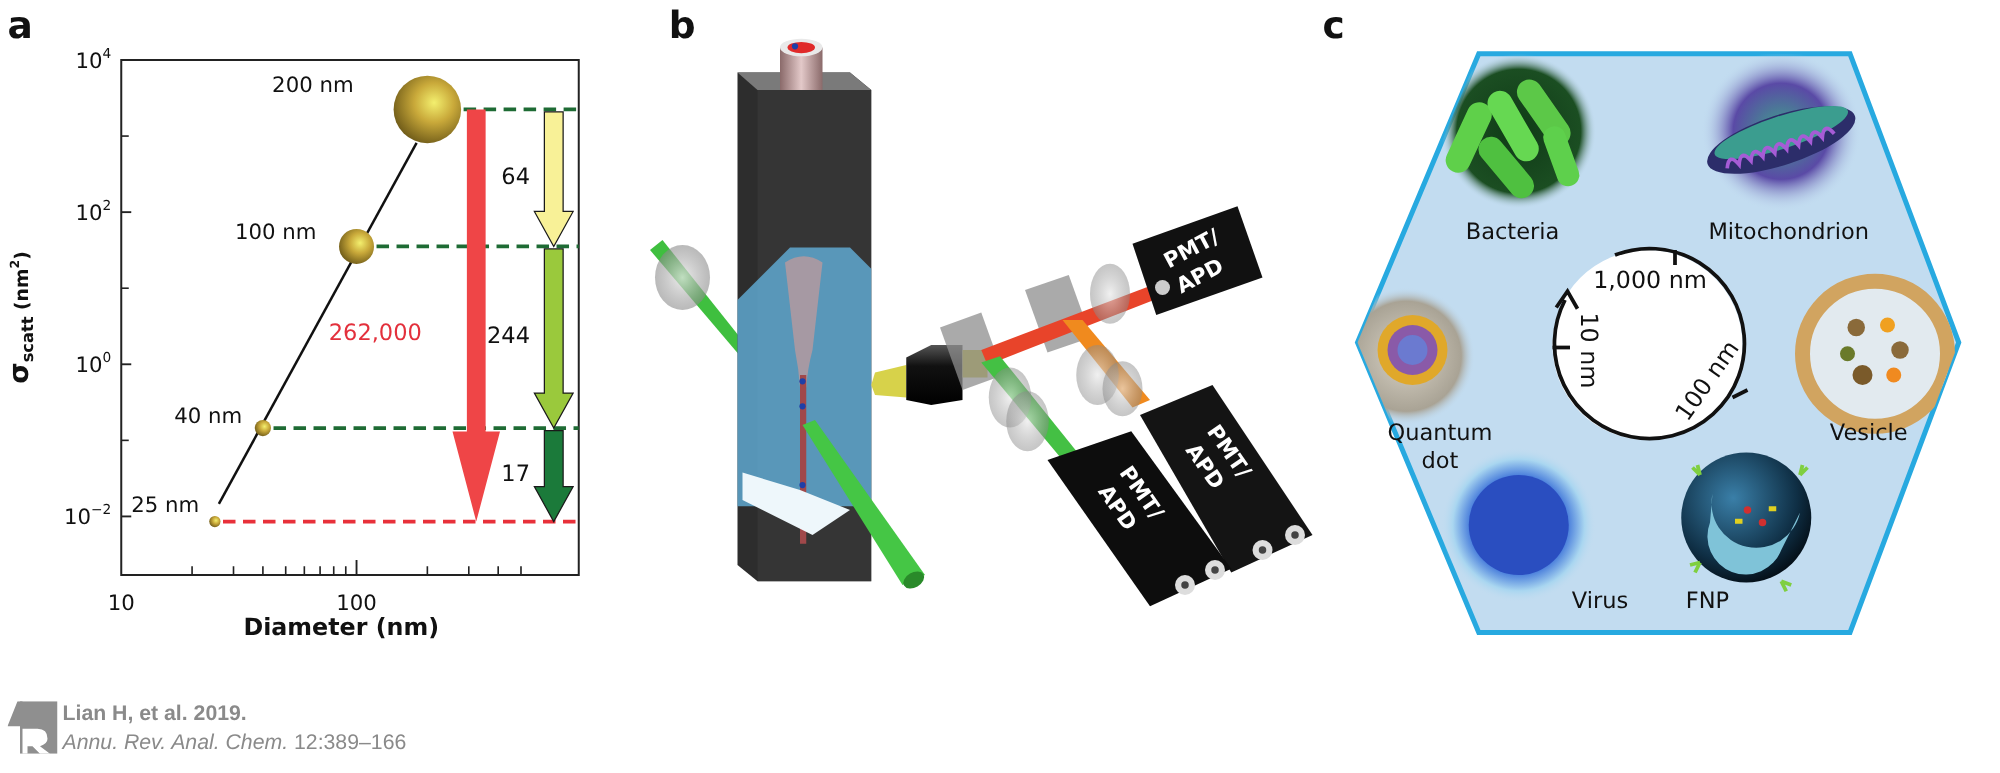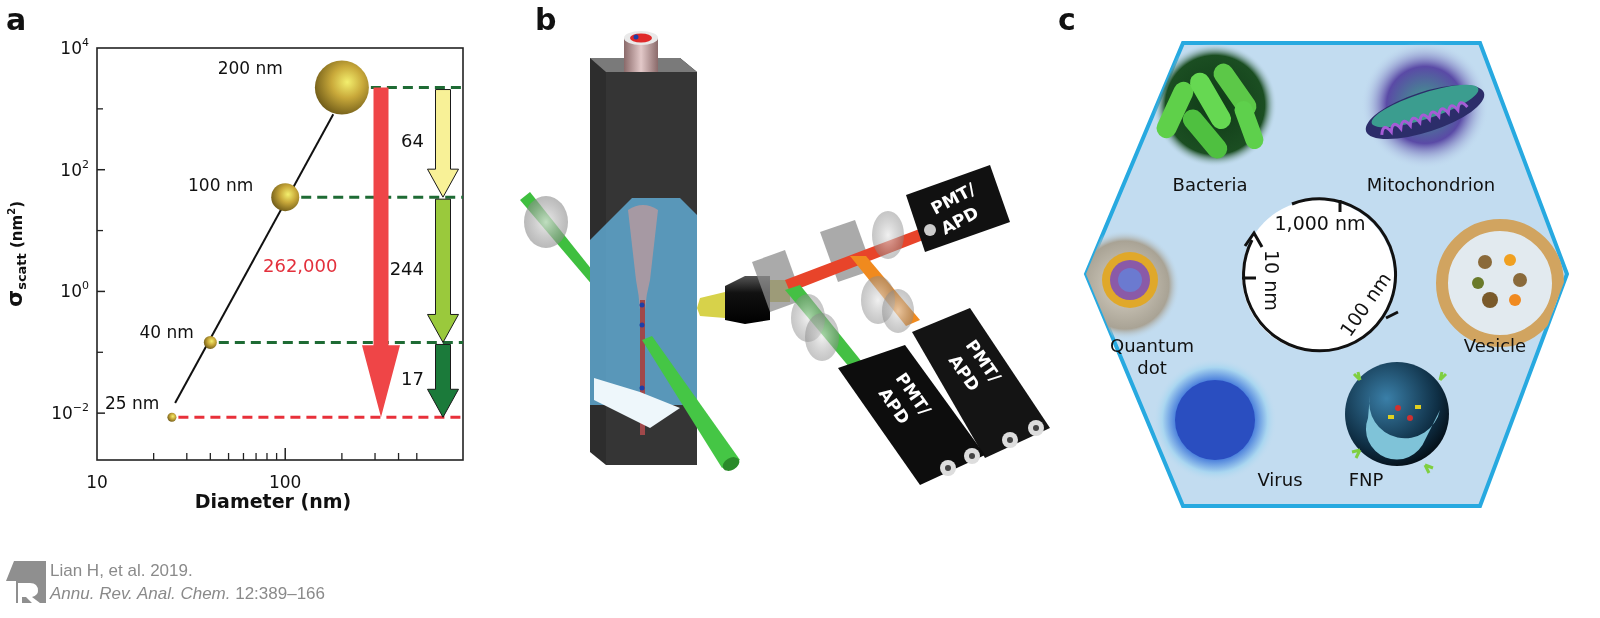--- a/index.html
+++ b/index.html
@@ -8,21 +8,21 @@
   .panel-letter { font-family:"DejaVu Sans", sans-serif; font-weight:bold; font-size:30px; fill:#111; }
   .tick-text { font-family:"DejaVu Sans", sans-serif; font-size:17px; fill:#111; }
   .axis-title { font-family:"DejaVu Sans", sans-serif; font-weight:bold; font-size:19px; fill:#111; }
   .pt-label { font-family:"DejaVu Sans", sans-serif; font-size:17px; fill:#111; }
   .ratio-label { font-family:"DejaVu Sans", sans-serif; font-size:18px; fill:#111; }
   .total-label { font-family:"DejaVu Sans", sans-serif; font-size:18px; fill:#e3303c; }
   .det-label { font-family:"DejaVu Sans", sans-serif; font-weight:bold; font-size:17px; fill:#ffffff; }
   .c-label { font-family:"DejaVu Sans", sans-serif; font-size:18px; fill:#111; }
   .scale-label { font-family:"DejaVu Sans", sans-serif; font-size:19px; fill:#111; }
   .credit { position:absolute; left:50px; font-family:"Liberation Sans", sans-serif; font-size:17px; color:#8a8a8a; }
-  .credit.line1 { top:561px; }
+  .credit.line1 { top:561px;font-weight:bold; }
   .credit.line2 { top:584px; }
   .credit i { font-style:italic;margin-top:48px; }
   .ar-logo { position:absolute; left:6px; top:561px; width:40px; height:42px; }
 </style>
 </head>
 <body>
 
 <svg width="1600" height="618" viewBox="0 0 1600 618">
   <defs>
     <radialGradient id="gold" cx="0.6" cy="0.4" r="0.65">

